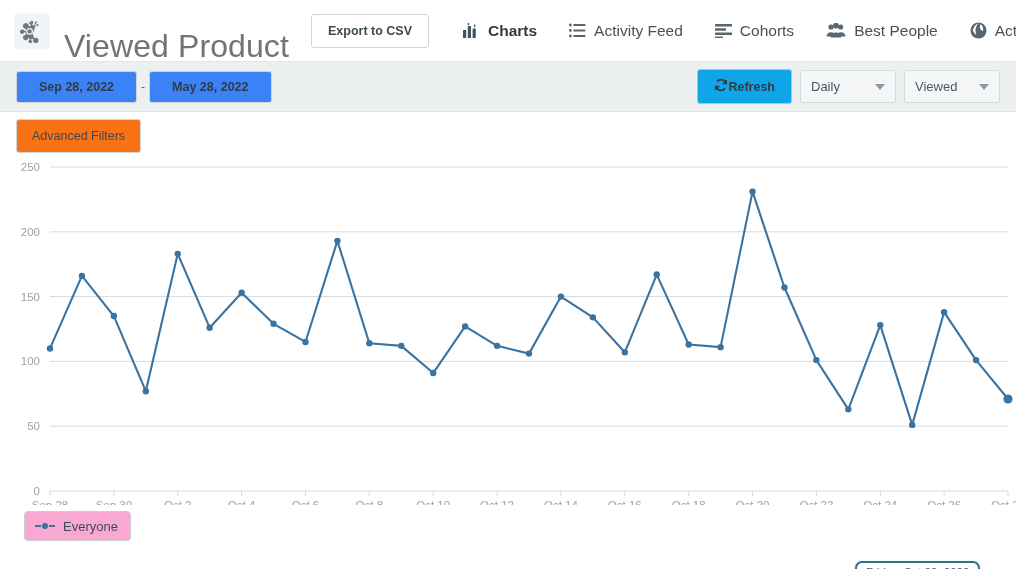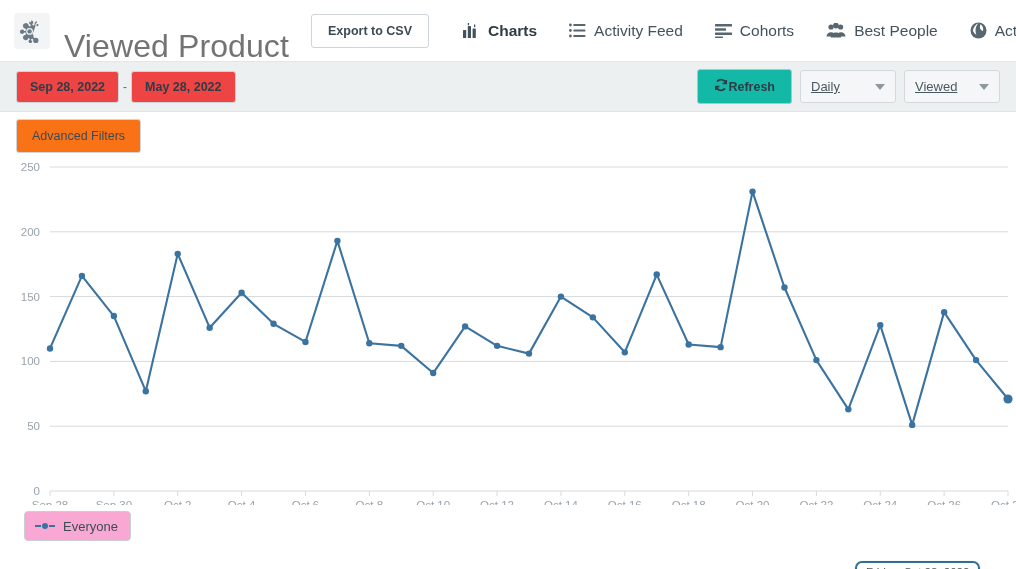--- a/index.html
+++ b/index.html
@@ -54,38 +54,37 @@
 
   
   .filterbar {
     height: 50px; background: #ecf0f1;
     border-bottom: 1px solid #dfe4e6;
     display: flex; align-items: center; padding: 0 16px;
     position: relative;
   }
   .date-group { display: flex; align-items: center; }
   .date-box {
-    background: #ef4444; border: 1px solid #cfd4d8; border-radius: 3px;
-    padding: 8px 13px; font-size: 12.5px; font-weight: 700; color: #2f3c45;
+    background: #3b82f6; border: 1px solid #cfd4d8; border-radius: 3px;
+    padding: 8px 22px; font-size: 12.5px; font-weight: 700; color: #2f3c45;
     cursor: pointer; white-space: nowrap;
   }
   .date-dash { padding: 0 4px; color: #5c6a73; font-size: 12px; }
   .filter-right { margin-left: auto; display: flex; align-items: center; gap: 8px; }
   .refresh-btn {
     display: flex; align-items: center; gap: 0;
-    background: #14b8a6; border: 1px solid #b9c0c5; border-radius: 3px;
+    background: #0ea5e9; border: 1px solid #b9c0c5; border-radius: 3px;
     padding: 8px 16px; font-size: 12.5px; font-weight: 700; color: #2f3c45;
     cursor: pointer; white-space: nowrap;
   }
   .select {
     display: flex; align-items: center; justify-content: space-between;
     background: #f4f6f7; border: 1px solid #d3d8db; border-radius: 3px;
     min-width: 96px; padding: 8px 10px; font-size: 13px; color: #4a5862;
     cursor: pointer;
-    text-decoration: underline;
   }
   .select .caret {
     width: 0; height: 0; margin-left: 14px;
     border-left: 5px solid transparent; border-right: 5px solid transparent;
     border-top: 6px solid #8d989f;
   }
 
   
   .subbar {
     height: 48px; background: #fff; display: flex; align-items: center;

